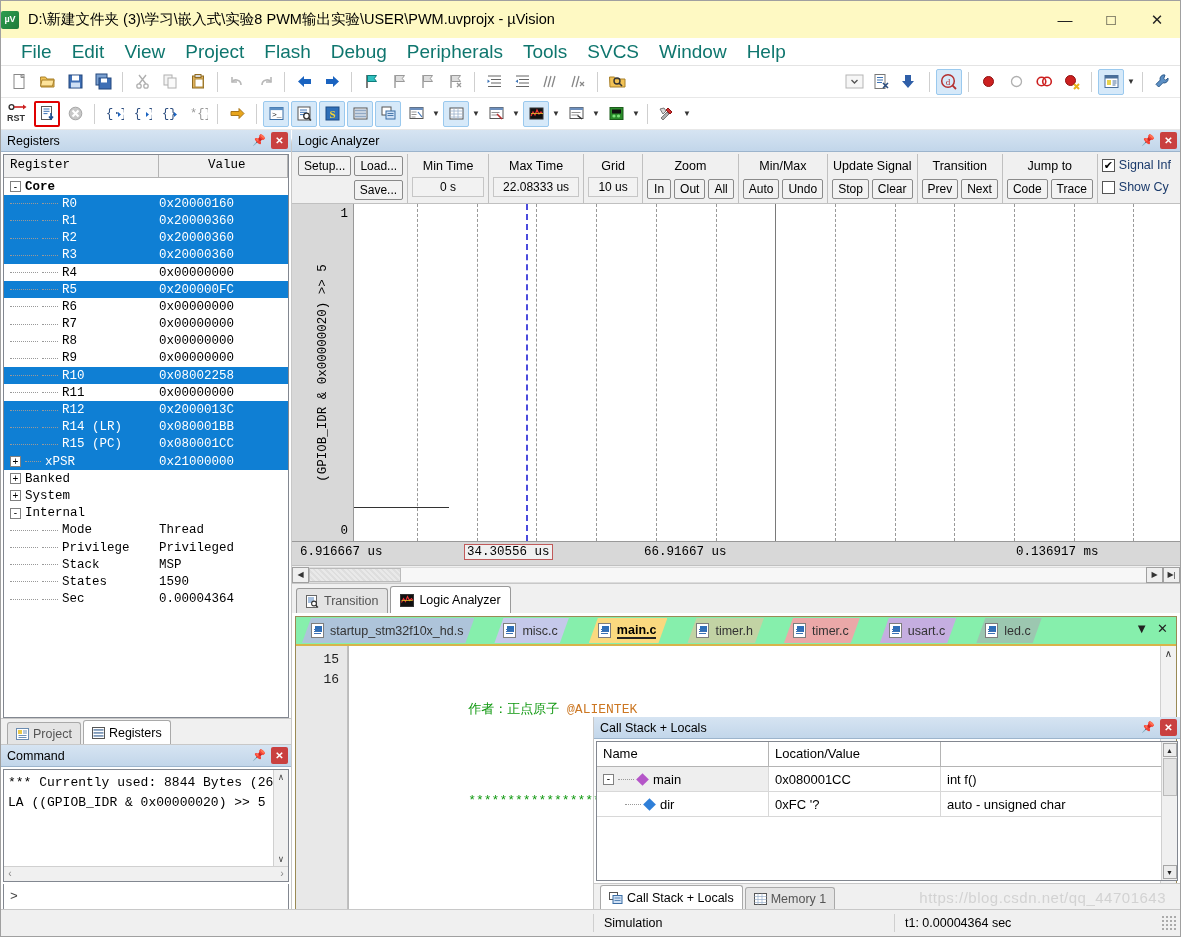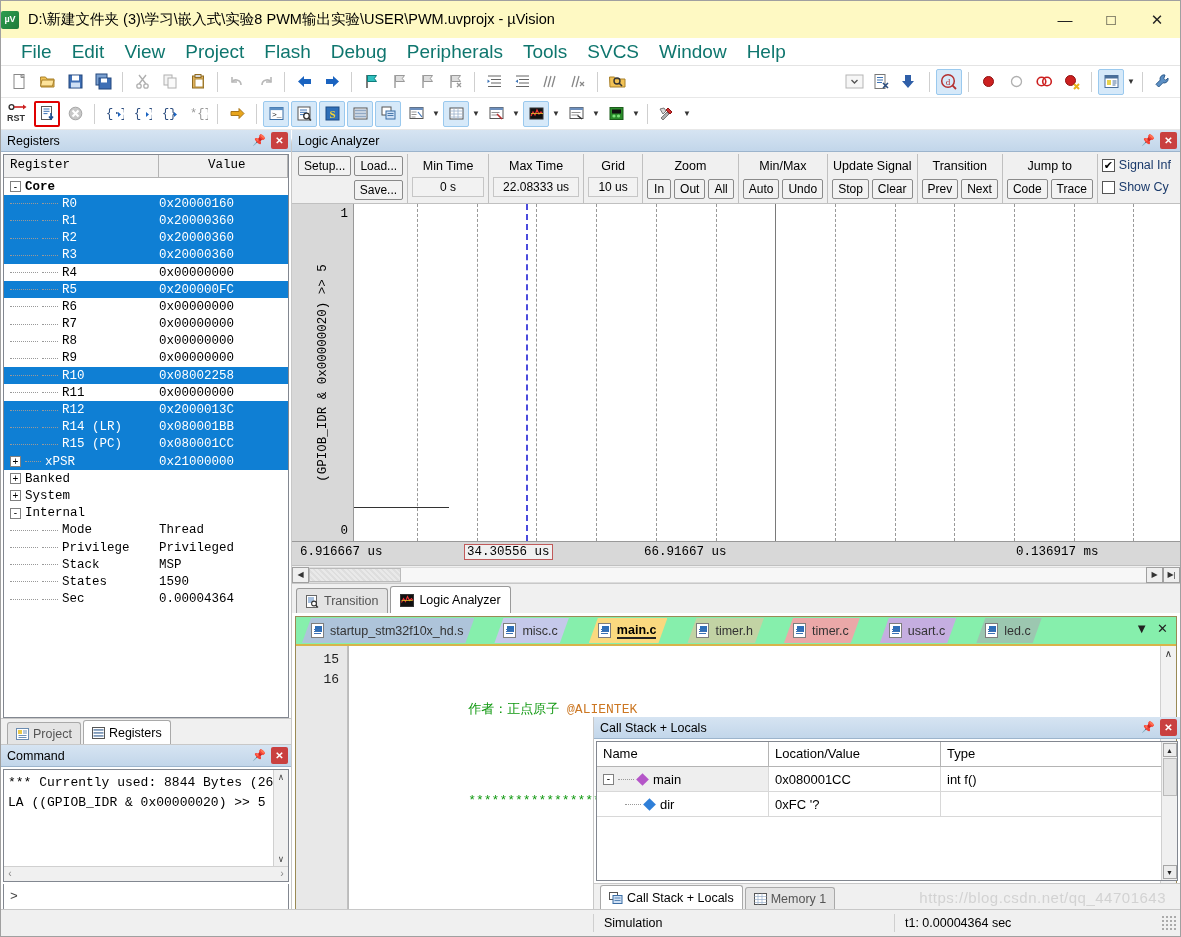--- a/index.html
+++ b/index.html
@@ -1290,41 +1290,41 @@
     <div class="csl-panel">
       <div class="panel-header">
         <div class="ph-title">Call Stack + Locals</div>
         <div class="ph-pin">📌</div>
         <div class="ph-close">✕</div>
       </div>
       <div class="csl-grid">
         <div class="csl-head">
           <div class="csl-c1">Name</div>
           <div class="csl-c2">Location/Value</div>
-          <div class="csl-c3">Type</div>
         </div>
         <div id="csl-rows">
             <div class="csl-row">
               <div class="csl-c1">
                 <span class="tree-box">-</span>
                 <span class="dot-line sh"></span>
                 <span class="diamond purple"></span>
                 <span>main</span>
               </div>
               <div class="csl-c2">0x080001CC</div>
               <div class="csl-c3">int f()</div>
             </div>
             <div class="csl-row child">
               <div class="csl-c1">
                 <span style="display:inline-block;width:22px"></span>
                 <span class="dot-line sh"></span>
                 <span class="diamond"></span>
                 <span>dir</span>
               </div>
               <div class="csl-c2">0xFC '?</div>
+              <div class="csl-c3">auto - unsigned char</div>
             </div>
           </div>
         <div class="csl-vscroll">
           <div class="vs-arrow">▲</div>
           <div class="vs-thumb"></div>
           <div class="vs-arrow" style="margin-top:auto;">▼</div>
         </div>
       </div>
       <div class="tabstrip">
         <div class="vtab active">

